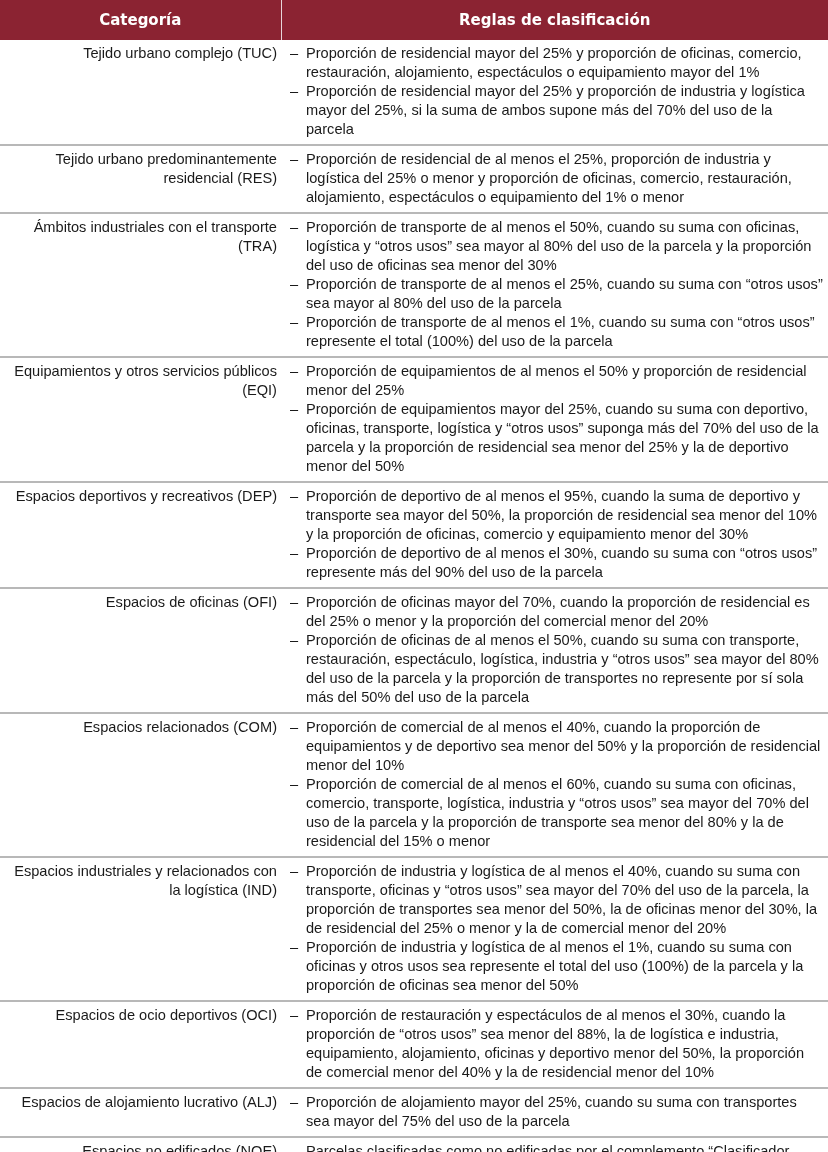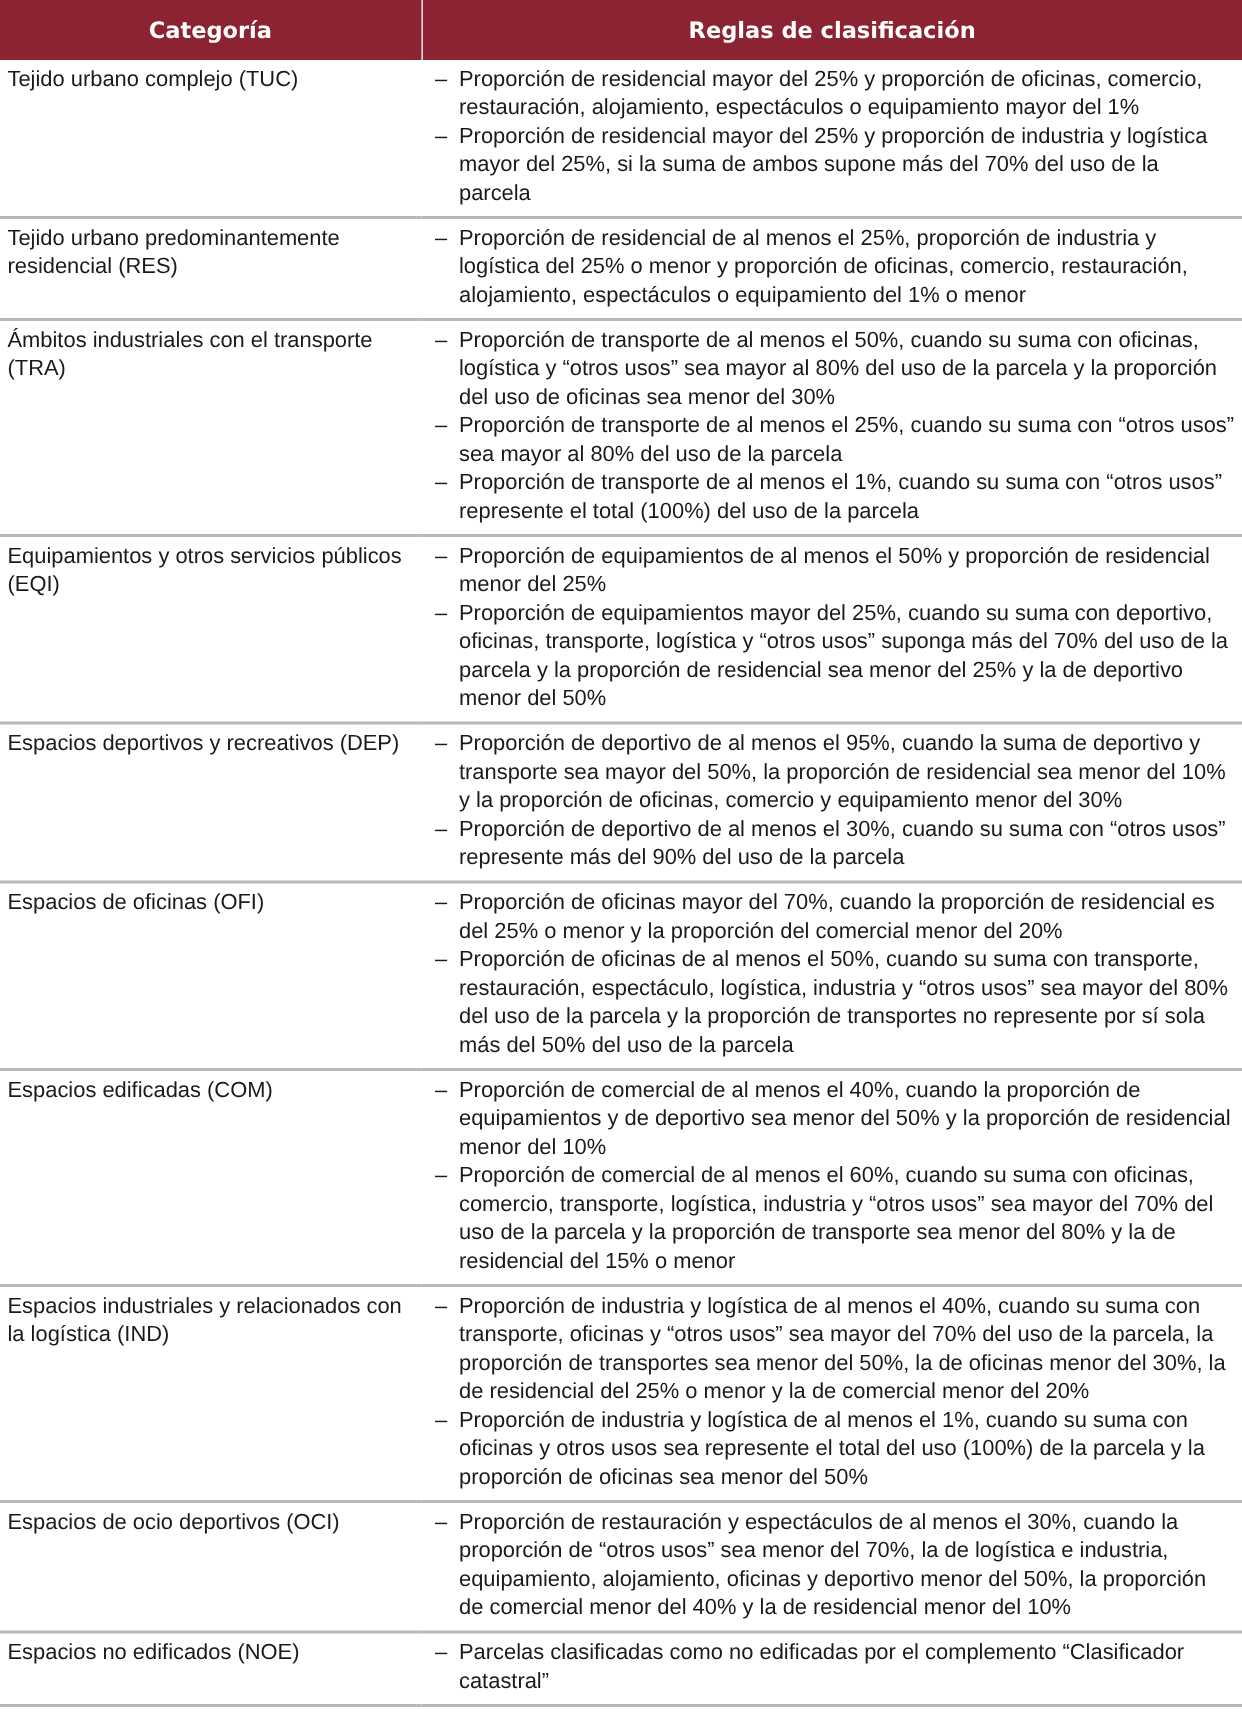--- a/index.html
+++ b/index.html
@@ -37,20 +37,21 @@
     thead th.h1 {
       border-right: 1.5px solid #e8d6d9;
     }
     tbody td {
       vertical-align: top;
       padding: 4px 4px 5px 5px;
       border-bottom: 2px solid #b8b8b8;
     }
     tbody td.cat {
       padding-left: 5px;
+      text-align: right;
     }
     tbody td.rules {
       padding-left: 6px;
       padding-right: 4px;
     }
     ul.rule-list {
       list-style: none;
       margin: 0;
       padding: 0;
     }
@@ -127,42 +128,50 @@
       <tr>
         <td class="cat">Espacios de oficinas (OFI)</td>
         <td class="rules">
           <ul class="rule-list">
             <li><span class="dash">–</span><span>Proporción de oficinas mayor del 70%, cuando la proporción de residencial es del 25% o menor y la proporción del comercial menor del 20%</span></li>
             <li><span class="dash">–</span><span>Proporción de oficinas de al menos el 50%, cuando su suma con transporte, restauración, espectáculo, logística, industria y “otros usos” sea mayor del 80% del uso de la parcela y la proporción de transportes no represente por sí sola más del 50% del uso de la parcela</span></li>
           </ul>
         </td>
       </tr>
       <tr>
-        <td class="cat">Espacios edificadas (COM)</td>
+        <td class="cat">Espacios relacionados (COM)</td>
         <td class="rules">
           <ul class="rule-list">
             <li><span class="dash">–</span><span>Proporción de comercial de al menos el 40%, cuando la proporción de equipamientos y de deportivo sea menor del 50% y la proporción de residencial menor del 10%</span></li>
             <li><span class="dash">–</span><span>Proporción de comercial de al menos el 60%, cuando su suma con oficinas, comercio, transporte, logística, industria y “otros usos” sea mayor del 70% del uso de la parcela y la proporción de transporte sea menor del 80% y la de residencial del 15% o menor</span></li>
           </ul>
         </td>
       </tr>
       <tr>
         <td class="cat">Espacios industriales y relacionados con la logística (IND)</td>
         <td class="rules">
           <ul class="rule-list">
             <li><span class="dash">–</span><span>Proporción de industria y logística de al menos el 40%, cuando su suma con transporte, oficinas y “otros usos” sea mayor del 70% del uso de la parcela, la proporción de transportes sea menor del 50%, la de oficinas menor del 30%, la de residencial del 25% o menor y la de comercial menor del 20%</span></li>
             <li><span class="dash">–</span><span>Proporción de industria y logística de al menos el 1%, cuando su suma con oficinas y otros usos sea represente el total del uso (100%) de la parcela y la proporción de oficinas sea menor del 50%</span></li>
           </ul>
         </td>
       </tr>
       <tr>
         <td class="cat">Espacios de ocio deportivos (OCI)</td>
         <td class="rules">
           <ul class="rule-list">
-            <li><span class="dash">–</span><span>Proporción de restauración y espectáculos de al menos el 30%, cuando la proporción de “otros usos” sea menor del 70%, la de logística e industria, equipamiento, alojamiento, oficinas y deportivo menor del 50%, la proporción de comercial menor del 40% y la de residencial menor del 10%</span></li>
+            <li><span class="dash">–</span><span>Proporción de restauración y espectáculos de al menos el 30%, cuando la proporción de “otros usos” sea menor del 88%, la de logística e industria, equipamiento, alojamiento, oficinas y deportivo menor del 50%, la proporción de comercial menor del 40% y la de residencial menor del 10%</span></li>
+          </ul>
+        </td>
+      </tr>
+      <tr>
+        <td class="cat">Espacios de alojamiento lucrativo (ALJ)</td>
+        <td class="rules">
+          <ul class="rule-list">
+            <li><span class="dash">–</span><span>Proporción de alojamiento mayor del 25%, cuando su suma con transportes sea mayor del 75% del uso de la parcela</span></li>
           </ul>
         </td>
       </tr>
       <tr>
         <td class="cat">Espacios no edificados (NOE)</td>
         <td class="rules">
           <ul class="rule-list">
             <li><span class="dash">–</span><span>Parcelas clasificadas como no edificadas por el complemento “Clasificador catastral”</span></li>
           </ul>
         </td>

